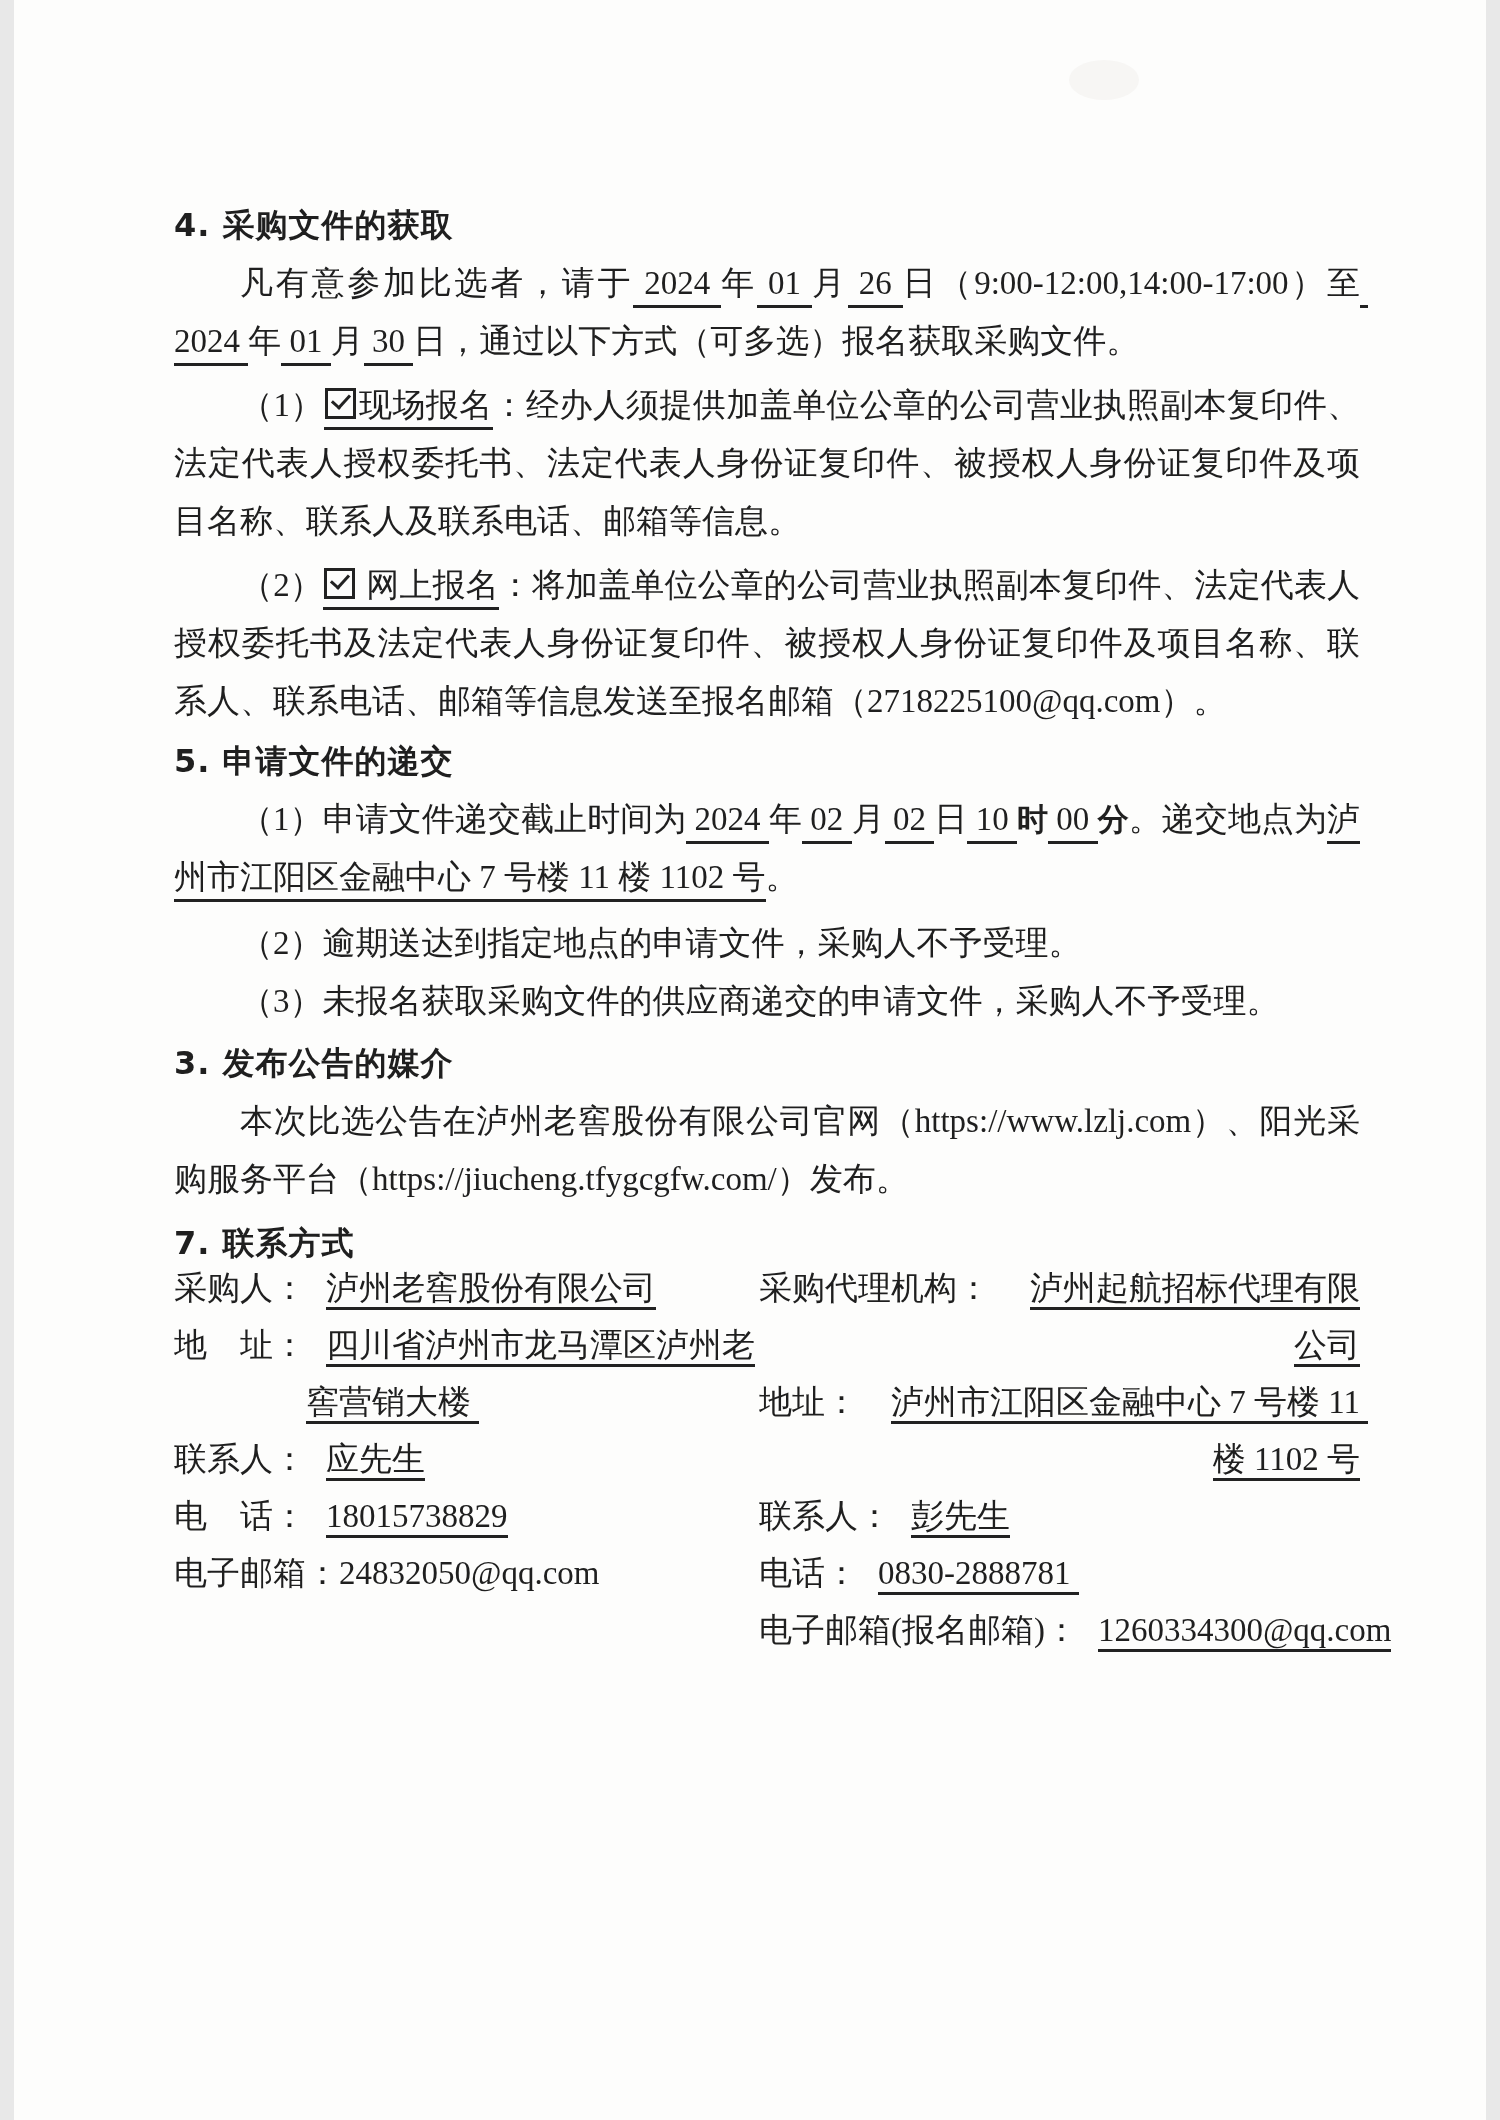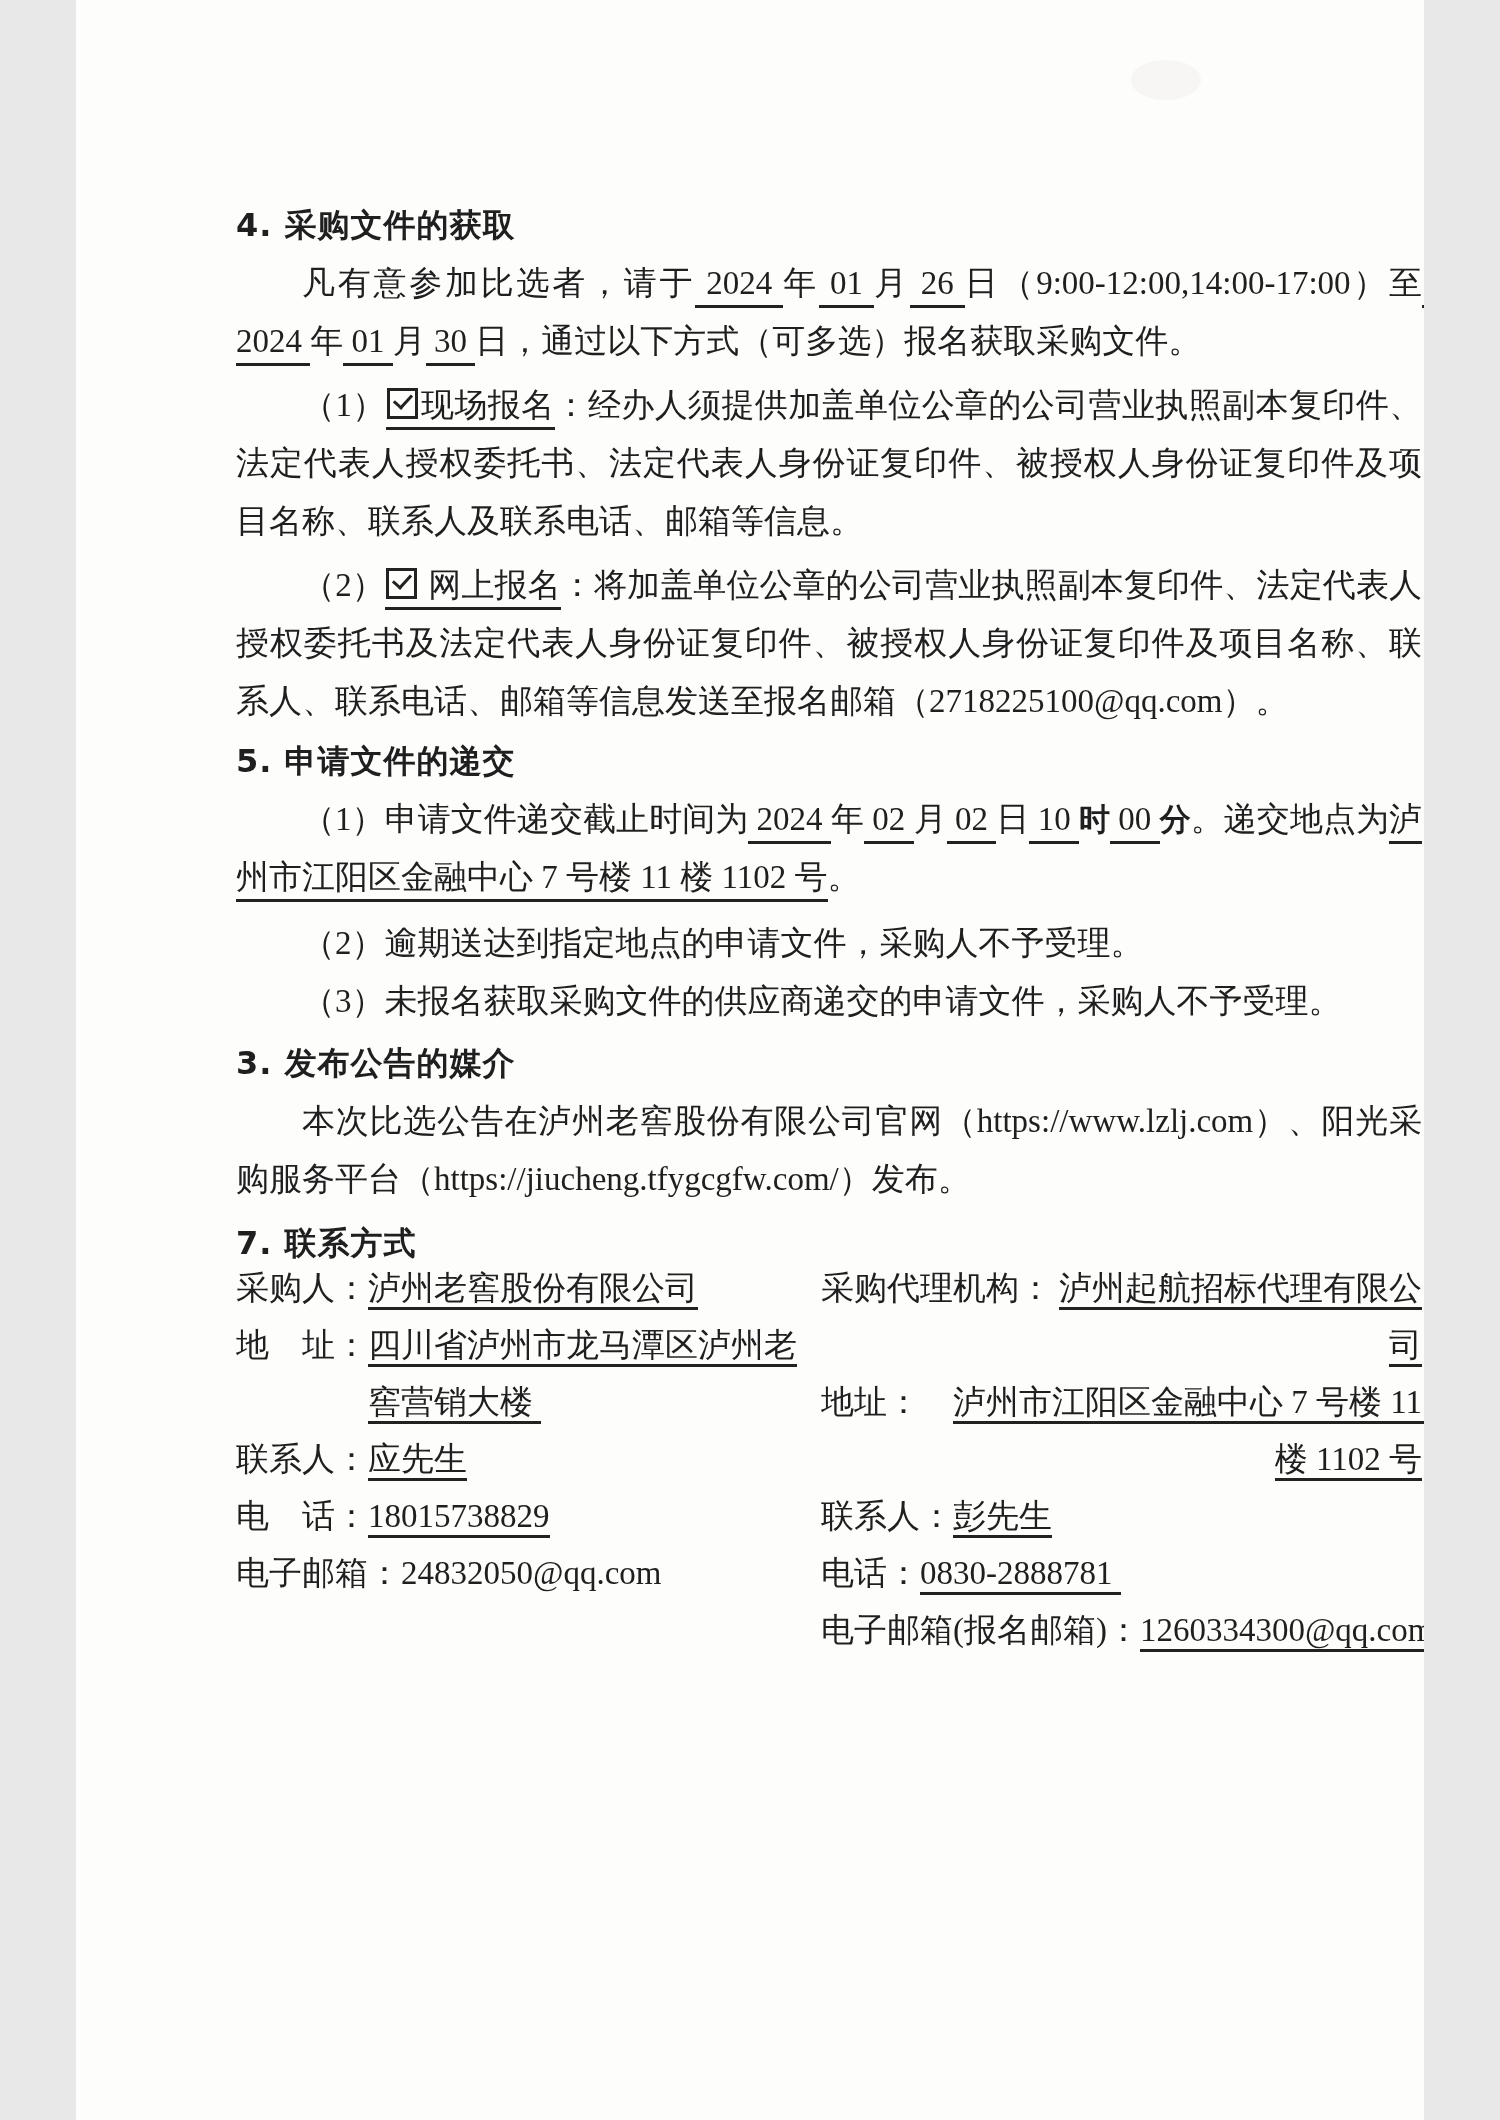--- a/index.html
+++ b/index.html
@@ -1,18 +1,18 @@
 <!DOCTYPE html>
 <html><head>
 <meta charset="utf-8">
 <style>
   html,body{margin:0;padding:0;background:#e8e8e8;}
   .page{
     position:relative;
-    width:1348px;height:2120px;
+    width:1472px;height:2120px;
     margin:0 auto;
     background:#fdfdfc;
     color:#1f1f1f;
     font-family:"Liberation Serif","DejaVu Serif",serif;
     font-size:33px;
     overflow:hidden;
   }
   .content{
     position:absolute;
     left:160px;top:196px;
@@ -61,21 +61,21 @@
   .c-row{
     display:flex;
     align-items:baseline;
     line-height:57px;
     margin:0;
   }
   .c-label{flex:none;white-space:nowrap;}
   .c-value{flex:1 1 auto;min-width:0;}
   .c-value.center{text-align:right;}
   .vtext{white-space:pre-wrap;}
-  .vtext.u{border-bottom:3px solid #222;padding-bottom:1px;}
+  .vtext.u{border-bottom:3px solid #222;padding-bottom:1px;margin-left:20px;}
   .smudge{
     position:absolute;left:1055px;top:60px;width:70px;height:40px;
     background:#f7f6f4;border-radius:50%;
   }
 </style>
 </head>
 <body>
 
 <div class="page">
   <div class="smudge"></div>

